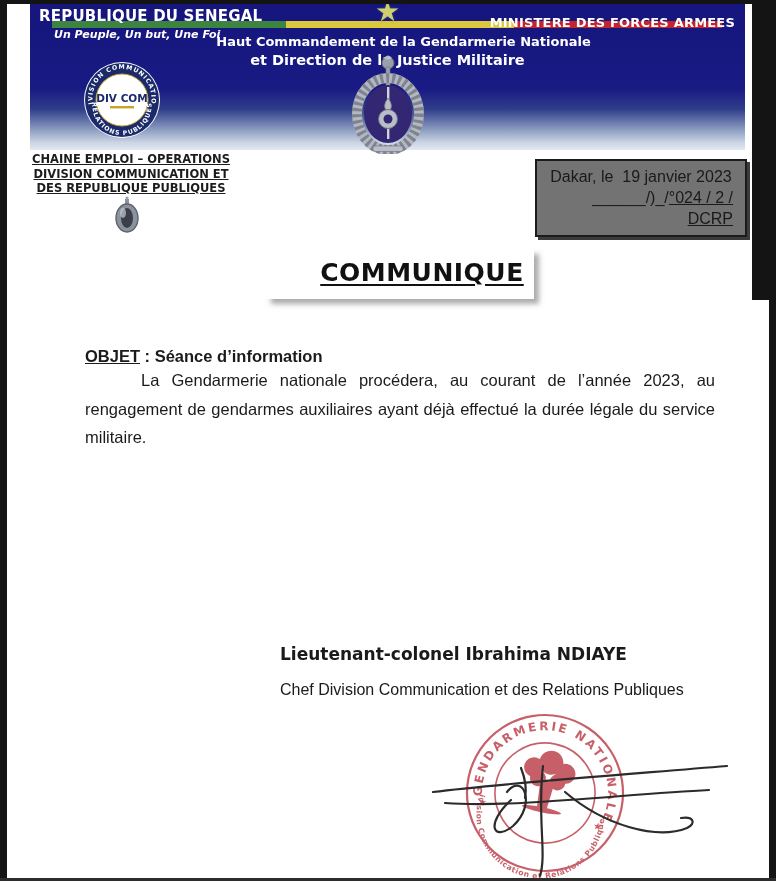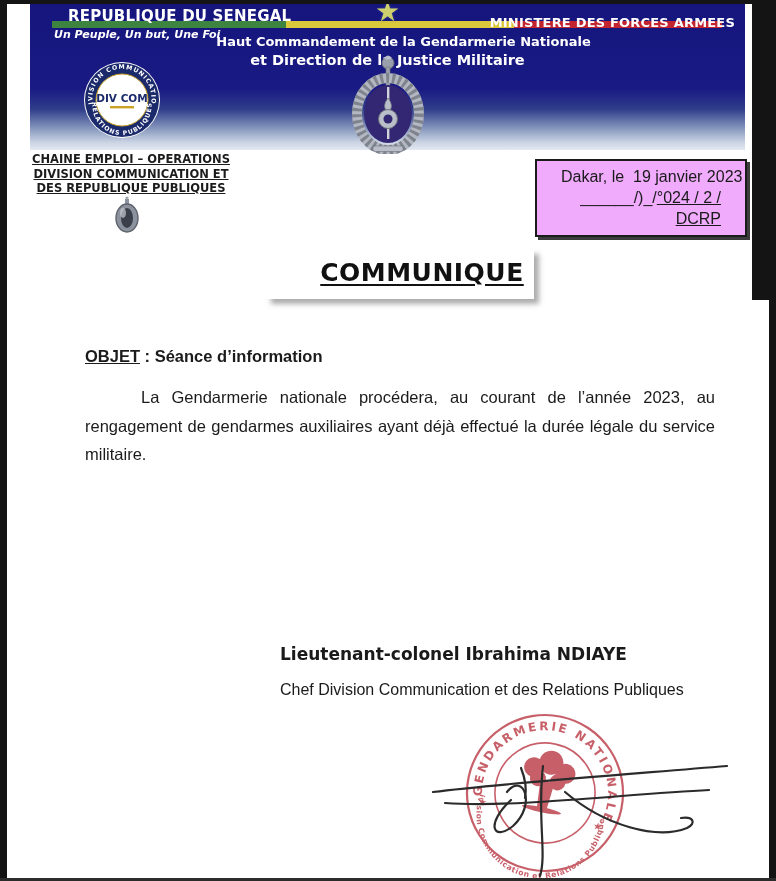--- a/index.html
+++ b/index.html
@@ -21,60 +21,60 @@
     font-family:"DejaVu Sans",sans-serif;
   }
   .flag-stripe{
     position:absolute;left:22px;top:17px;width:670px;height:7px;
     background:linear-gradient(90deg,var(--flag-green,#3c8440) 0%,var(--flag-green,#3c8440) 35%,var(--flag-yellow,#dcc83b) 35%,var(--flag-yellow,#dcc83b) 69%,var(--flag-red,#c22430) 69%,var(--flag-red,#c22430) 100%);
   }
   .flag-star{
     position:absolute;left:50%;top:-6px;transform:translateX(-50%);
     font-size:28px;color:#cdd06d;text-shadow:0 0 3px #3a4a8e;z-index:1;line-height:1;
   }
-  .hdr-republic{position:absolute;left:38px;top:3px;color:#fff;font-weight:bold;font-size:15px;letter-spacing:.2px;}
+  .hdr-republic{position:absolute;left:9px;top:3px;color:#fff;font-weight:bold;font-size:15px;letter-spacing:.2px;}
   .hdr-motto{position:absolute;left:24px;top:24px;color:#fff;font-weight:bold;font-style:italic;font-size:11px;}
   .hdr-ministry{position:absolute;right:10px;top:11px;color:#fff;font-weight:bold;font-size:13px;letter-spacing:.2px;}
   .cmd1{position:absolute;top:30px;left:16px;width:100%;text-align:center;color:#fff;font-weight:bold;font-size:13px;}
   .cmd2{position:absolute;top:48px;left:0;width:100%;text-align:center;color:#fff;font-weight:bold;font-size:14.5px;}
   .divcom{position:absolute;left:52px;top:56px;width:80px;height:80px;}
   .embleme{position:absolute;left:50%;transform:translateX(-50%);top:50px;width:86px;height:100px;z-index:2;}
 
   
   .sender{
     position:absolute;left:30px;top:152px;width:202px;text-align:center;
     font-family:"DejaVu Sans",sans-serif;font-weight:bold;font-size:11.5px;line-height:14.5px;color:#1c1c1c;
   }
   .sender span{text-decoration:underline;}
   .grenade{position:absolute;left:112px;top:195px;width:30px;height:40px;}
 
   
   .refbox{
     position:absolute;left:535px;top:159px;width:212px;box-sizing:border-box;
-    border:2px solid #1b1b1b;background:#f0abfc;box-shadow:3px 3px 0 #3c3c3c;
-    padding:5px 24px 6px;font-size:16px;line-height:21px;z-index:5;
+    border:2px solid #1b1b1b;background:#737373;box-shadow:3px 3px 0 #3c3c3c;
+    padding:5px 12px 6px;font-size:16px;line-height:21px;z-index:5;
   }
   .refbox .date-line{display:block;text-align:center;white-space:pre;}
   .refbox .ref-line{display:block;text-align:right;}
   .refbox .ref-num{text-decoration:underline;}
 
   
   .commbox{
     position:absolute;left:262px;top:245px;width:272px;height:54px;background:#fff;
     box-shadow:7px 7px 5px -2px rgba(105,105,105,.55);
     display:flex;align-items:center;justify-content:center;
   }
   .commbox .title{
     font-family:"DejaVu Sans",sans-serif;font-weight:bold;font-size:25px;letter-spacing:.5px;
     text-decoration:underline;text-underline-offset:3px;color:#111;margin-left:48px;
   }
 
   
   .content{position:absolute;left:85px;top:347px;width:630px;font-size:16.5px;color:#1b1b1b;}
-  .objet{font-weight:bold;margin-bottom:17px;}
+  .objet{font-weight:bold;}
   .objet .lbl{text-decoration:underline;}
   .content p{margin:0 0 15px;text-align:justify;text-indent:56px;line-height:28.5px;}
 
   
   .sig{position:absolute;left:280px;top:644px;width:452px;text-align:left;}
   .sig .name{font-weight:bold;font-size:17px;font-family:"DejaVu Sans",sans-serif;}
   .sig .role{font-size:16px;margin-top:17px;}
 
   
   .stampwrap{position:absolute;left:425px;top:708px;width:310px;height:173px;z-index:4;}

